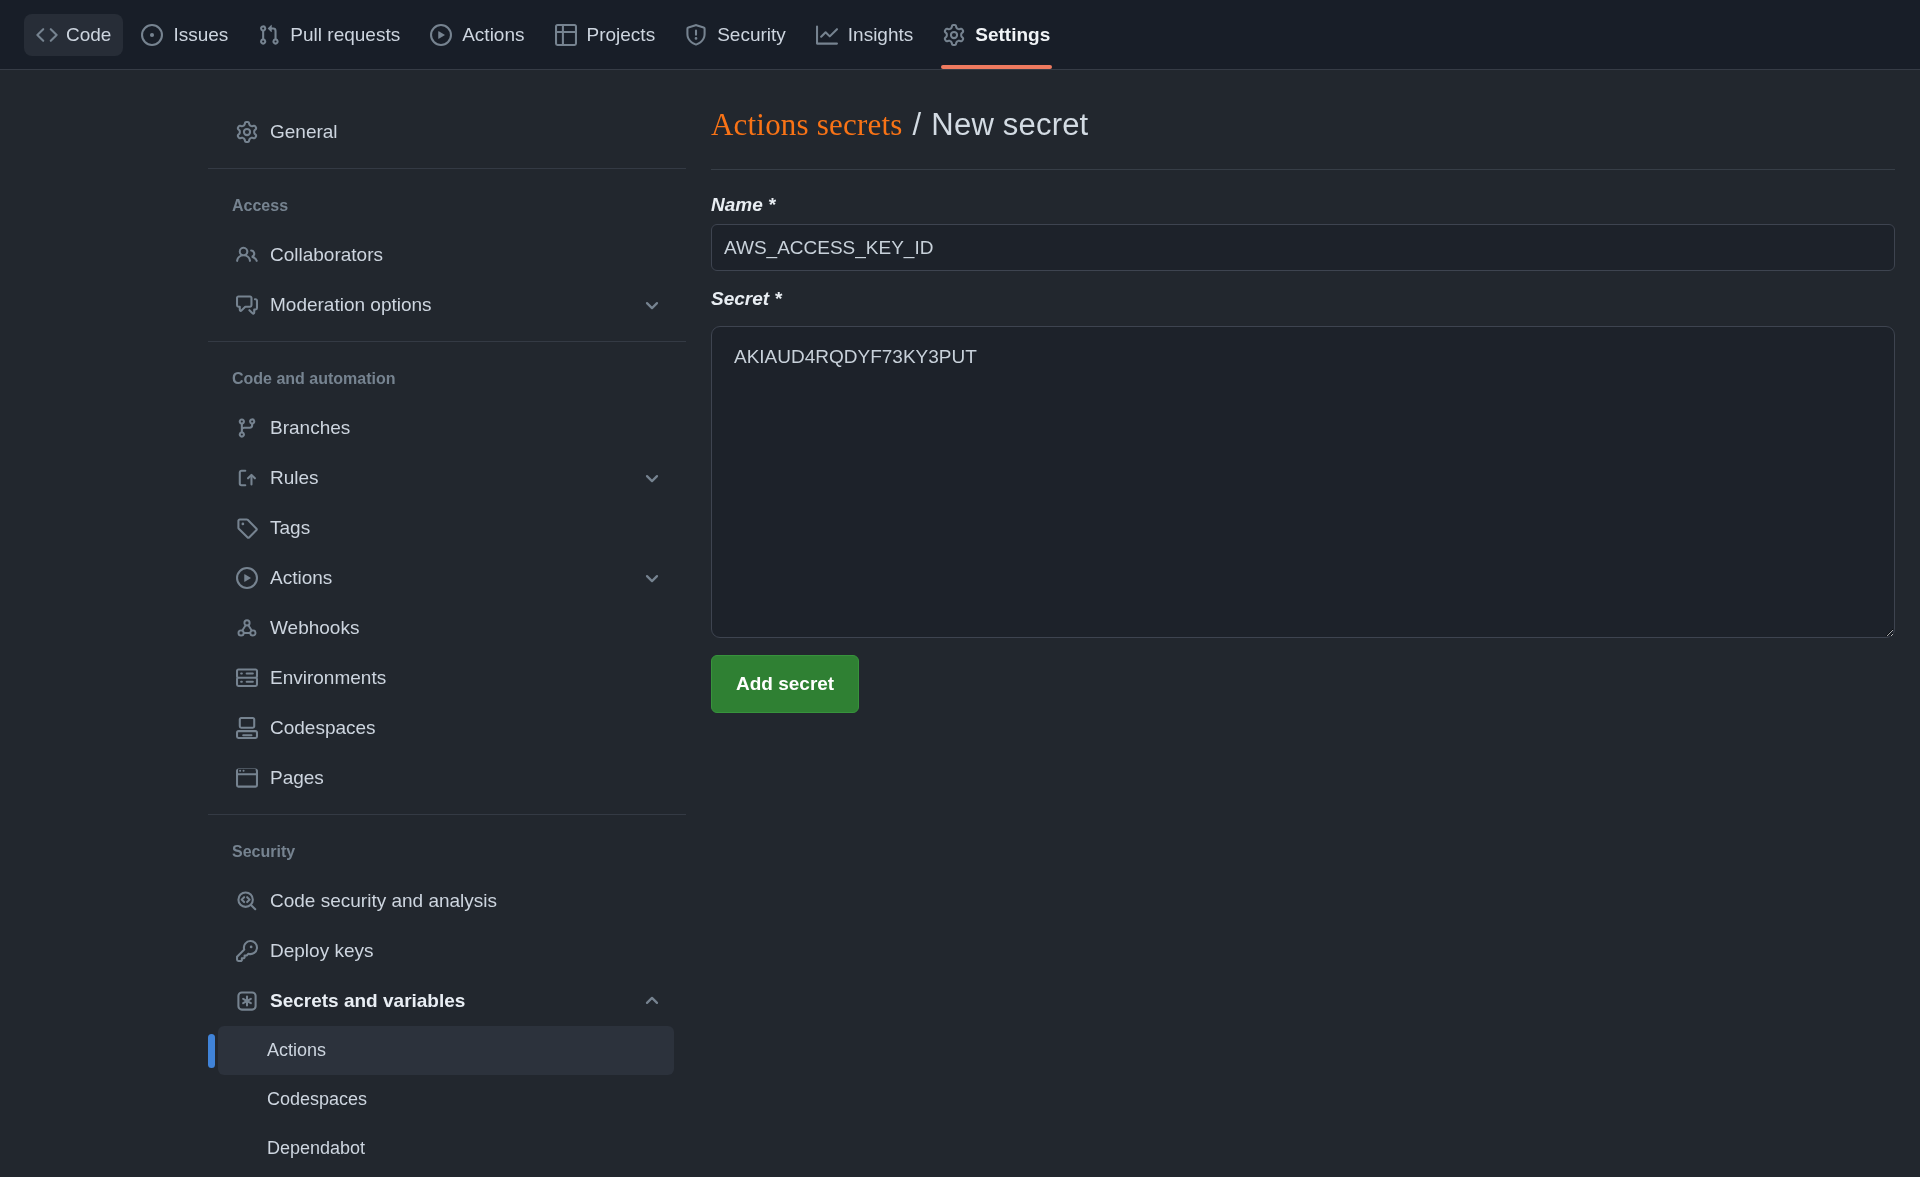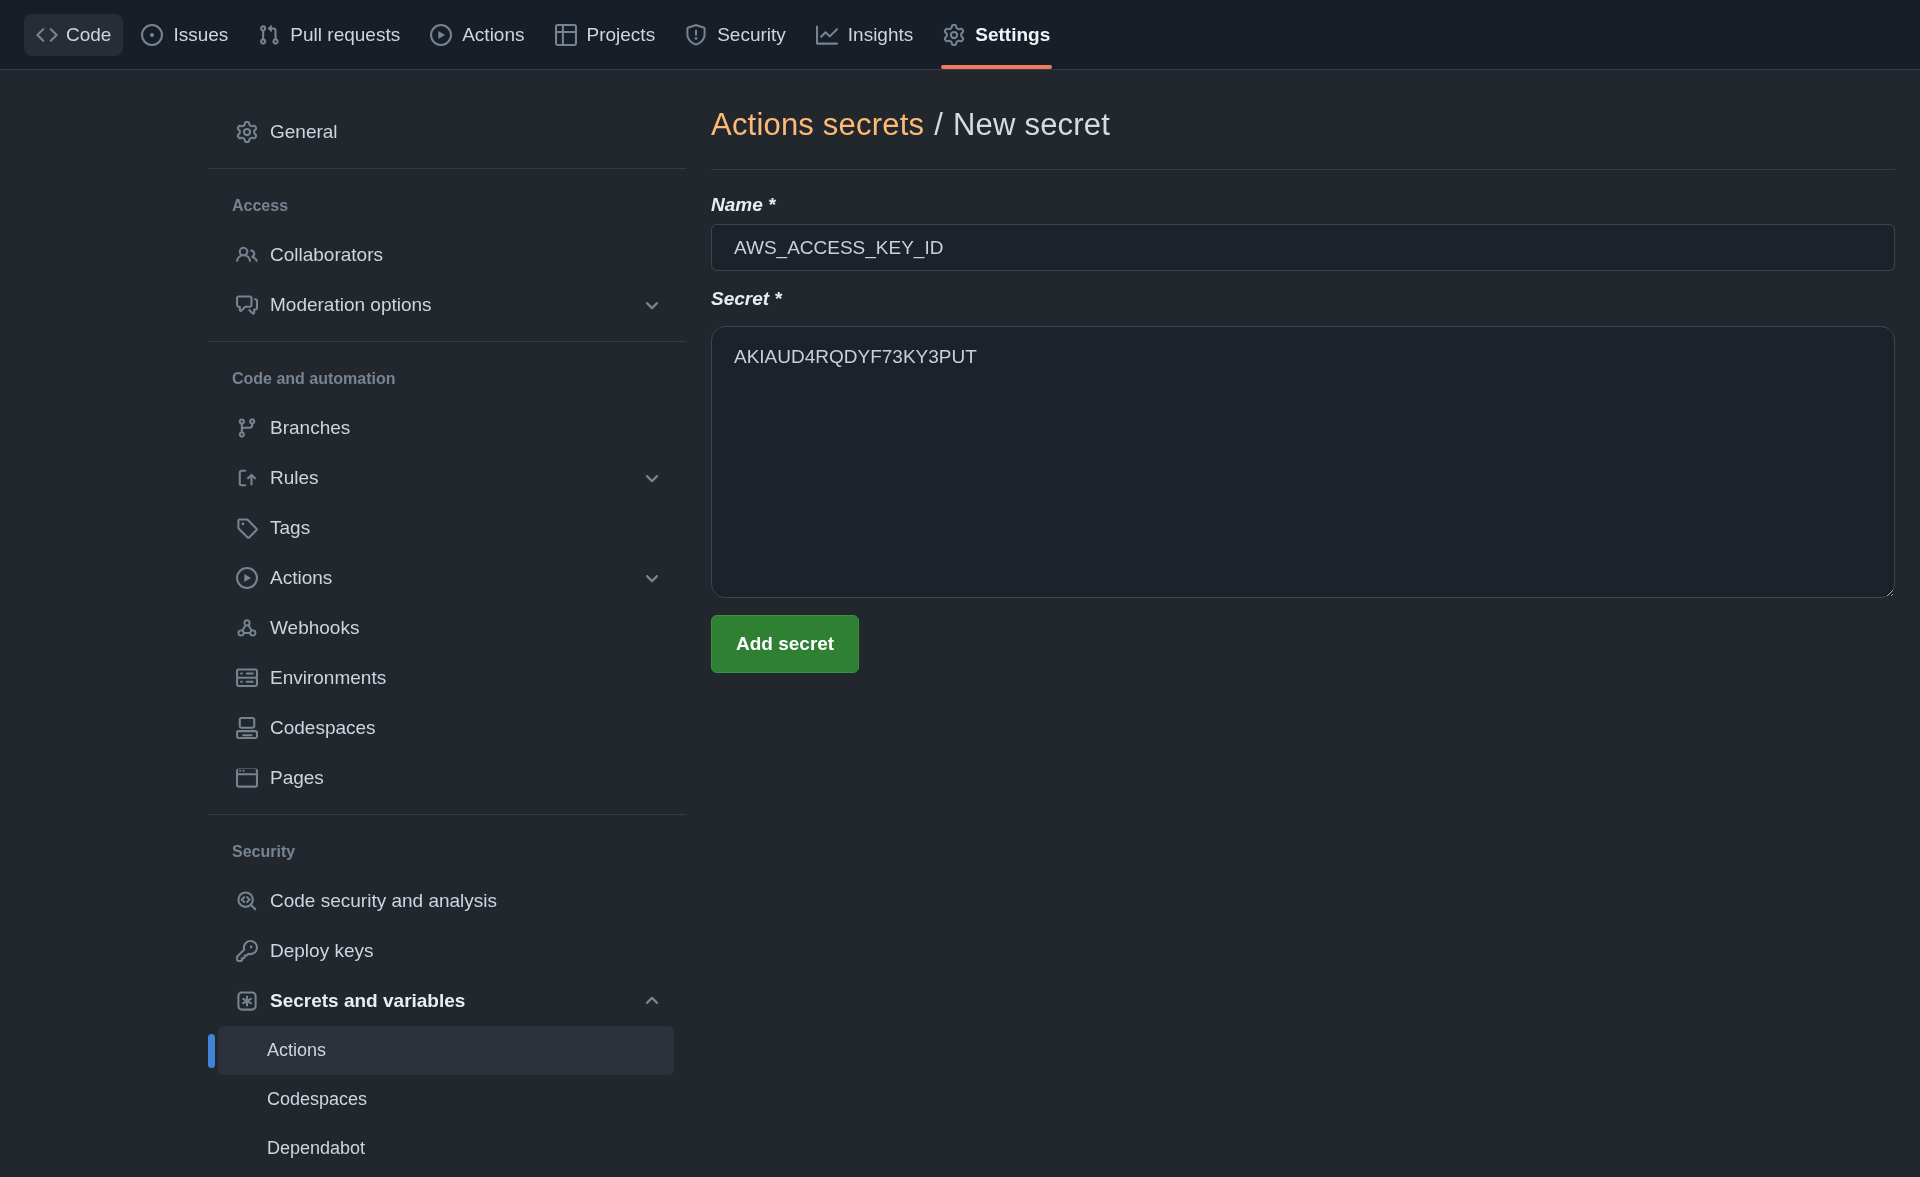--- a/index.html
+++ b/index.html
@@ -53,34 +53,34 @@
   }
   .sb-subrow.selected {
     background:#2c323c; margin-left:10px; margin-right:12px; padding-left:49px;
   }
   .active-bar {
     position:absolute; left:-10px; top:50%; transform:translateY(-50%);
     width:7px; height:34px; border-radius:4px; background:#4083d8;
   }
   
   .page-heading { font-size:31px; font-weight:400; color:#d3dbe3; letter-spacing:.2px; }
-  .page-heading .crumb-link { color:#fdba74; text-decoration:none; cursor:pointer; }
+  .page-heading .crumb-link { color:#f97316; text-decoration:none; cursor:pointer;font-family:Liberation Serif, serif; }
   .page-heading .crumb-sep { margin:0 10px; color:#d3dbe3; }
   .rule { border-top:1px solid #373e47; margin-top:26px; }
   .field-label { margin-top:24px; font-size:19px; font-weight:700; color:#e8edf2;font-style:italic; }
   .text-input {
     margin-top:8px; width:100%; height:47px;
     background:#1d222a; border:1px solid #3e4450; border-radius:6px;
-    color:#c8d1da; font-size:19px; padding:0 22px; outline:none;
+    color:#c8d1da; font-size:19px; padding:0 12px; outline:none;
     font-family:"Liberation Sans","DejaVu Sans",sans-serif;
   }
   .secret-label { margin-top:17px; }
   .secret-area {
-    margin-top:16px; width:100%; height:272px;
-    background:#1d222a; border:1px solid #3e4450; border-radius:14px;
+    margin-top:16px; width:100%; height:312px;
+    background:#1d222a; border:1px solid #3e4450; border-radius:9px;
     color:#c8d1da; font-size:19px; padding:16px 22px; line-height:1.5;
     outline:none; resize:both; overflow:auto;
     font-family:"Liberation Sans","DejaVu Sans",sans-serif;
   }
   .btn-primary {
     margin-top:13px; height:58px; padding:0 24px;
     background:#2f8033; border:1px solid #37933c; border-radius:6px;
     color:#ffffff; font-size:19px; font-weight:700; cursor:pointer;
     font-family:"Liberation Sans","DejaVu Sans",sans-serif;
   }

